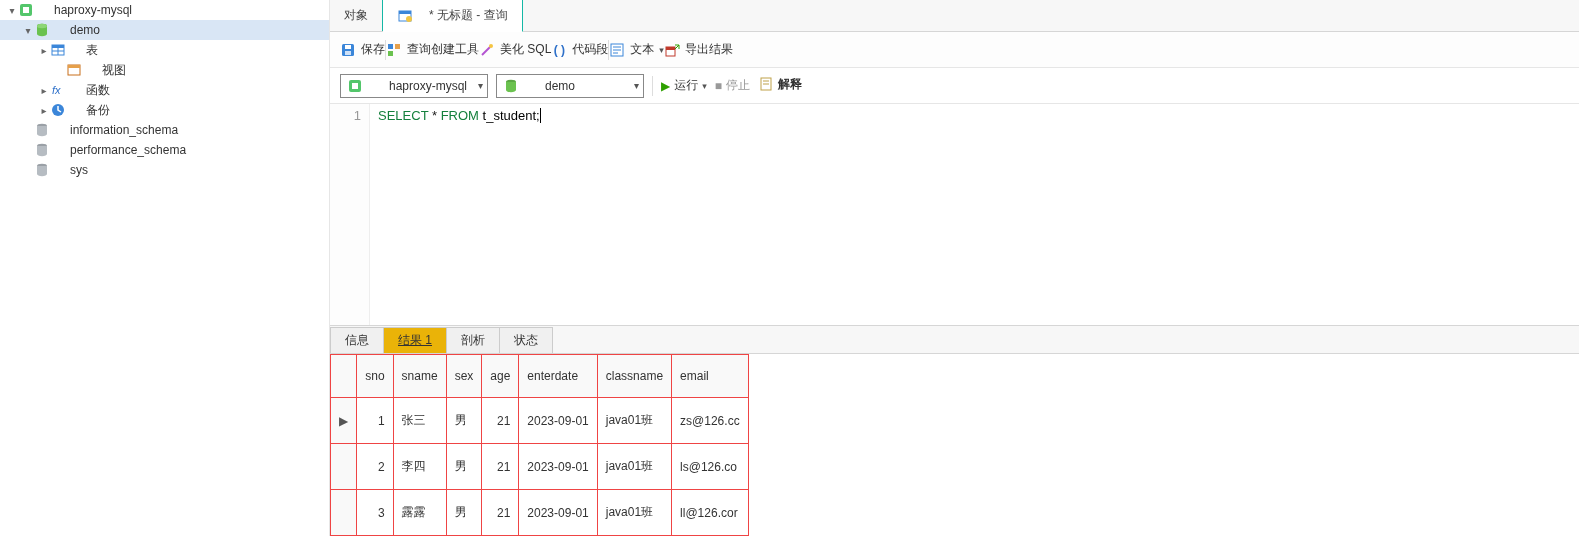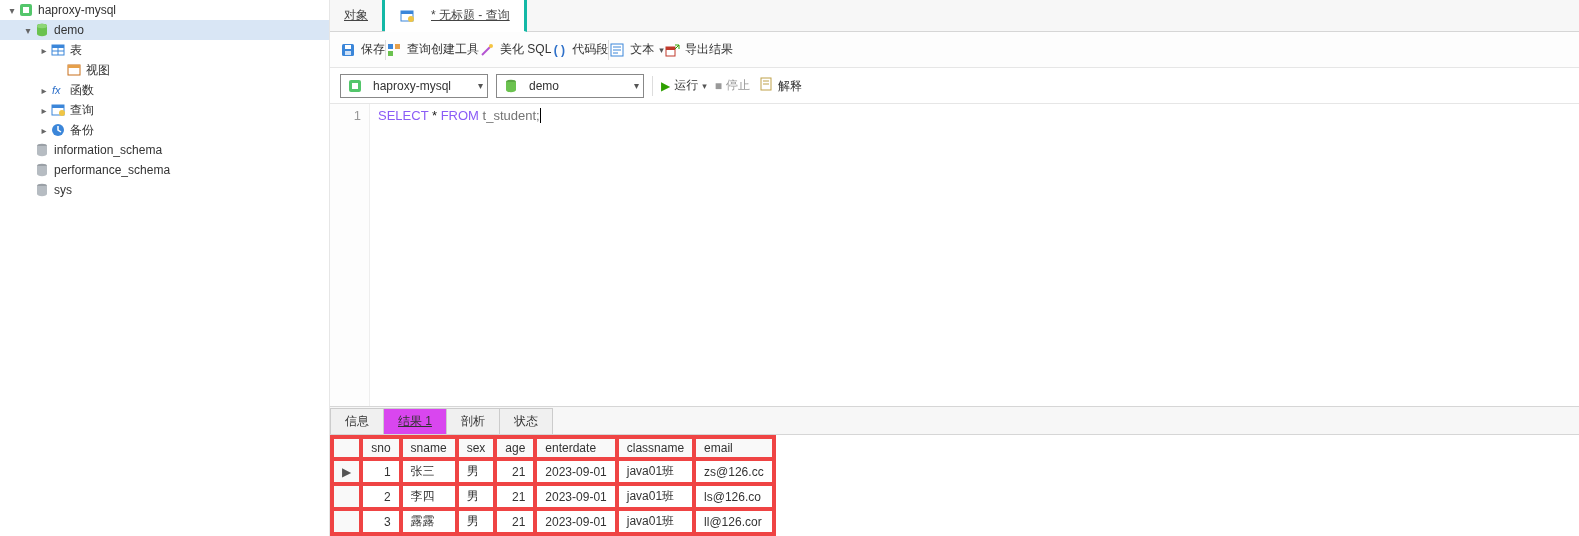--- a/index.html
+++ b/index.html
@@ -8,59 +8,59 @@
   
   .sidebar { width: 330px; background: #fff; border-right: 1px solid #e6e6e6; overflow: auto; }
   .tree-item { display: flex; align-items: center; height: 20px; padding-left: 6px; cursor: pointer; white-space: nowrap; }
   .tree-item.sel { background: #d9e6f5; }
   .twisty { width: 12px; height: 12px; display: inline-flex; align-items: center; justify-content: center; color: #666; font-size: 10px; }
   .tw-open::before { content: "▾"; }
   .tw-closed::before { content: "▸"; }
   .tw-none::before { content: ""; }
   .ind { display: inline-block; }
   .ind1 { width: 16px; } .ind2 { width: 32px; } .ind3 { width: 48px; }
-  .icon { width: 16px; height: 16px; display: inline-flex; justify-content: center; margin-right: 4px; }
+  .icon { width: 16px; height: 16px; display: inline-flex; justify-content: center; margin-right: 20px; }
   
   .ic-conn svg, .ic-db svg, .ic-table svg, .ic-view svg, .ic-func svg, .ic-query svg, .ic-backup svg, .ic-dbgray svg { width: 16px; height: 16px; }
   
   .main { flex: 1; display: flex; flex-direction: column; background: #fff; min-width: 0; }
   .tabs { height: 32px; display: flex; align-items: stretch; background: #f7f7f7; border-bottom: 1px solid #d6d6d6; }
-  .tab { padding: 0 14px; display: flex; align-items: center; gap: 6px; border-right: 3px solid #14b8a6; background: #f7f7f7; color: #444; cursor: pointer; text-decoration: underline; }
+  .tab { padding: 0 14px; display: flex; align-items: center; gap: 6px; border-right: 1px solid #14b8a6; background: #f7f7f7; color: #444; cursor: pointer; }
   .tab.active { background: #fff; border-bottom: 1px solid #fff; margin-bottom: -1px; gap: 16px; }
   .tab .tab-icon { width: 16px; height: 16px; display: inline-flex; }
   
   .toolbar { height: 36px; display: flex; align-items: center; padding: 0 10px; border-bottom: 1px solid #e6e6e6; background: #fdfdfd; }
   .tb-btn { display: flex; align-items: center; gap: 5px; cursor: pointer; color: #333; }
   .tb-btn .ic { width: 16px; height: 16px; display: inline-flex; align-items: center; justify-content: center; }
   .sep { width: 1px; height: 20px; background: #ddd; }
   
   .runbar { height: 36px; display: flex; align-items: center; gap: 8px; padding: 0 10px; border-bottom: 1px solid #e6e6e6; }
   .combo { height: 24px; border: 1px solid #888; display: flex; align-items: center; padding: 0 4px 0 6px; gap: 6px; background: #fff; cursor: pointer; }
   .combo-conn { width: 148px; }
   .combo-db { width: 148px; }
   .combo .caret { margin-left: auto; color: #555; font-size: 10px; }
   .run-btn { display: flex; align-items: center; gap: 4px; cursor: pointer; color: #333; }
   .run-btn .tri { color: #2ea000; }
   .run-stop { color: #999; display: flex; align-items: center; gap: 4px; }
-  .explain { display: flex; align-items: flex-end; gap: 4px; cursor: pointer; }
+  .explain { display: flex; align-items: flex-start; gap: 4px; cursor: pointer; font-weight: bold; }
   
   .editor-wrap { flex: 1; display: flex; overflow: hidden; background: #fff; }
   .gutter { width: 40px; text-align: right; padding: 4px 8px 4px 0; color: #999; font-family: Consolas, monospace; font-size: 13px; background: #fdfdfd; border-right: 1px solid #eee; }
   .code { flex: 1; padding: 4px 8px; font-family: Consolas, monospace; font-size: 13px; white-space: pre; color: #222; }
-  .kw { color: #8b5cf6; }
-  .ident { color: #737373; }
+  .kw { color: #15803d; }
+  .ident { color: #000000; }
   .cursor { border-right: 1px solid #000; }
   
   .rtabs { height: 28px; display: flex; align-items: flex-end; background: #f7f7f7; border-top: 1px solid #d6d6d6; }
   .rtab { padding: 4px 14px; border: 1px solid #ccc; border-bottom: none; margin-right: -1px; background: #f0f0f0; cursor: pointer; margin-top: 40px; }
-  .rtab.active { background: #d946ef; text-decoration: underline; }
+  .rtab.active { background: #eab308; text-decoration: underline; }
   
   .grid { flex: 0 0 auto; border-top: 1px solid #d6d6d6; overflow: auto; }
   table.result { border-collapse: collapse; width: auto; }
-  .result th, .result td { border: 4px solid #ef4444; padding: 2px 8px; text-align: left; font-size: 12px; height: 20px; }
+  .result th, .result td { border: 1px solid #ef4444; padding: 14px 8px; text-align: left; font-size: 12px; height: 20px; }
   .result th { background: #f9f9f9; font-weight: normal; color: #333; position: relative; }
   .result td.rhead { background: #f9f9f9; width: 20px; text-align: center; color: #555; }
   .result td.num { text-align: right; }
   .rowptr { color: #333; }
 </style>
 </head>
 <body>
 
 <div class="app">
 
@@ -113,32 +113,20 @@
     </div>
     <div class="tree-item">
       <span class="ind ind2"></span>
       <span class="twisty tw-closed"></span>
       <span class="icon ic-func">
         <svg viewBox="0 0 16 16">
             <text x="2" y="12" font-size="11" font-style="italic" fill="#2e70c9">fx</text>
           </svg>
       </span>
       <span>函数</span>
-    </div>
-    <div class="tree-item">
-      <span class="ind ind2"></span>
-      <span class="twisty tw-closed"></span>
-      <span class="icon ic-query">
-        <svg viewBox="0 0 16 16">
-            <rect x="2" y="3" width="12" height="10" fill="#fff" stroke="#3b86d9"></rect>
-            <rect x="2" y="3" width="12" height="3" fill="#3b86d9"></rect>
-            <circle cx="12" cy="11" r="3" fill="#f0c545"></circle>
-          </svg>
-      </span>
-      <span>查询</span>
     </div>
     <div class="tree-item">
       <span class="ind ind2"></span>
       <span class="twisty tw-closed"></span>
       <span class="icon ic-backup">
         <svg viewBox="0 0 16 16">
             <circle cx="8" cy="8" r="6" fill="#3b86d9"></circle>
             <path d="M8 4v4l3 2" stroke="#fff" stroke-width="1.5" fill="none"></path>
           </svg>
       </span>

